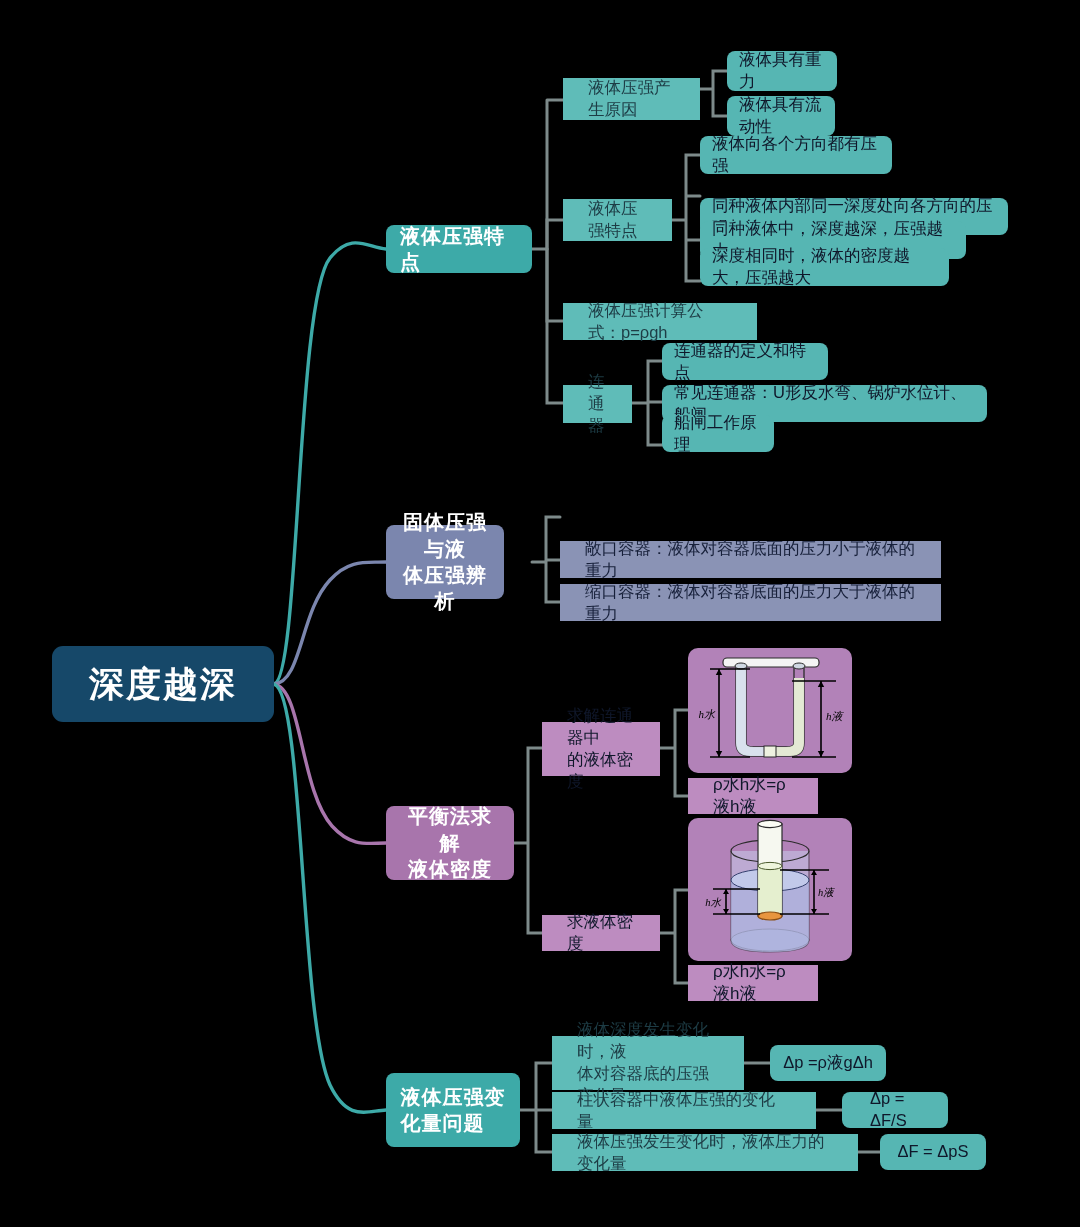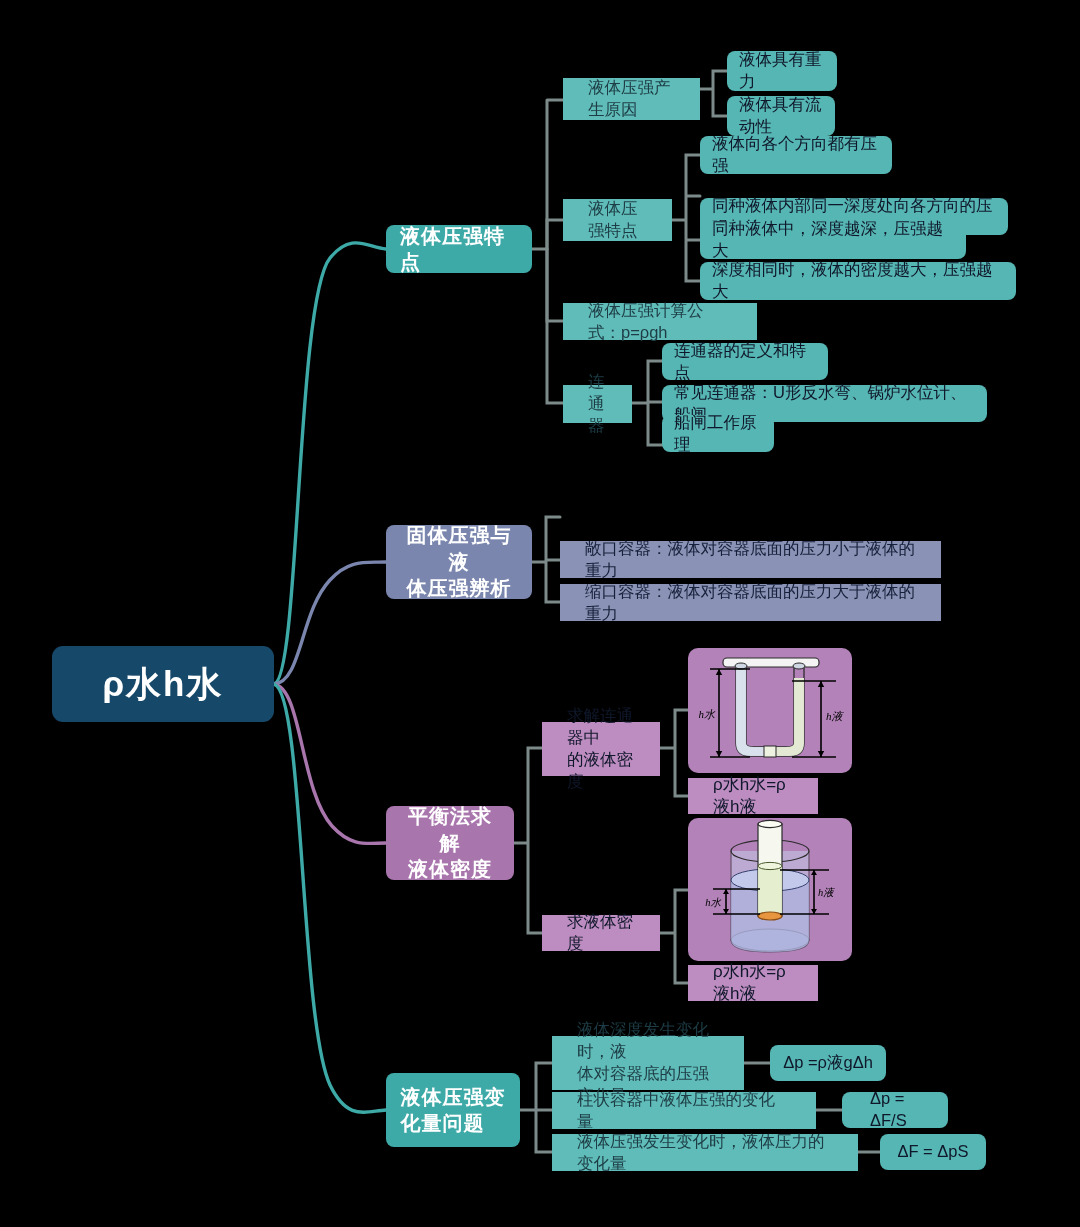--- a/index.html
+++ b/index.html
@@ -70,21 +70,21 @@
     <g fill="none" stroke="#7d8a8a" stroke-width="3" stroke-linecap="round">
       <path d="M520,1110 L536,1110 M536,1110 L536,1063 L552,1063 M536,1110 L536,1110 L552,1110
                M536,1110 L536,1152 L552,1152"></path>
       <path d="M744,1063 L770,1063"></path>
       <path d="M816,1110 L842,1110"></path>
       <path d="M858,1152 L880,1152"></path>
     </g>
   </svg>
 
   <div class="node root" style="left:52px;top:646px;width:222px;height:76px;">
-    <span>ρ水h水</span>
+    <span>深度越深</span>
   </div>
 
   <div class="node l1 teal" style="left:386px;top:225px;width:146px;height:48px;justify-content:center;">
     <span>液体压强特点</span>
   </div>
 
   <div class="node l2 teal" style="left:563px;top:78px;width:137px;height:42px;">
     <span>液体压强产生原因</span></div>
   <div class="node l3 teal" style="left:727px;top:51px;width:110px;height:40px;">
     <span>液体具有重力</span></div>
@@ -92,36 +92,36 @@
     <span>液体具有流动性</span></div>
 
   <div class="node l2 teal" style="left:563px;top:199px;width:109px;height:42px;">
     <span>液体压强特点</span></div>
   <div class="node l3 teal" style="left:700px;top:136px;width:192px;height:38px;">
     <span>液体向各个方向都有压强</span></div>
   <div class="node l3 teal" style="left:700px;top:178px;width:308px;height:37px;margin-top:20px;">
     <span>同种液体内部同一深度处向各方向的压强相等</span></div>
   <div class="node l3 teal" style="left:700px;top:221px;width:266px;height:38px;">
     <span>同种液体中，深度越深，压强越大</span></div>
-  <div class="node l3 teal" style="left:700px;top:262px;width:316px;height:38px;">
+  <div class="node l3 teal" style="left:700px;top:248px;width:249px;height:38px;">
     <span>深度相同时，液体的密度越大，压强越大</span></div>
 
   <div class="node l2 teal" style="left:563px;top:303px;width:194px;height:37px;">
     <span>液体压强计算公式：p=ρgh</span></div>
 
   <div class="node l2 teal" style="left:563px;top:385px;width:69px;height:38px;">
     <span>连通器</span></div>
   <div class="node l3 teal" style="left:662px;top:343px;width:166px;height:37px;">
     <span>连通器的定义和特点</span></div>
   <div class="node l3 teal" style="left:662px;top:385px;width:325px;height:37px;">
     <span>常见连通器：U形反水弯、锅炉水位计、船闸</span></div>
   <div class="node l3 teal" style="left:662px;top:415px;width:112px;height:37px;">
     <span>船闸工作原理</span></div>
 
-  <div class="node l1 slate" style="left:386px;top:525px;width:146px;height:74px;justify-content:center;text-align:center;">
+  <div class="node l1 slate" style="left:386px;top:525px;width:118px;height:74px;justify-content:center;text-align:center;">
     <span>固体压强与液
 体压强辨析</span>
   </div>
   <div class="node l2 slate" style="left:560px;top:541px;width:381px;height:37px;">
     <span>敞口容器：液体对容器底面的压力小于液体的重力</span></div>
   <div class="node l2 slate" style="left:560px;top:584px;width:381px;height:37px;">
     <span>缩口容器：液体对容器底面的压力大于液体的重力</span></div>
 
   <div class="node l1 purple" style="left:386px;top:806px;width:128px;height:74px;justify-content:center;text-align:center;">
     <span>平衡法求解

